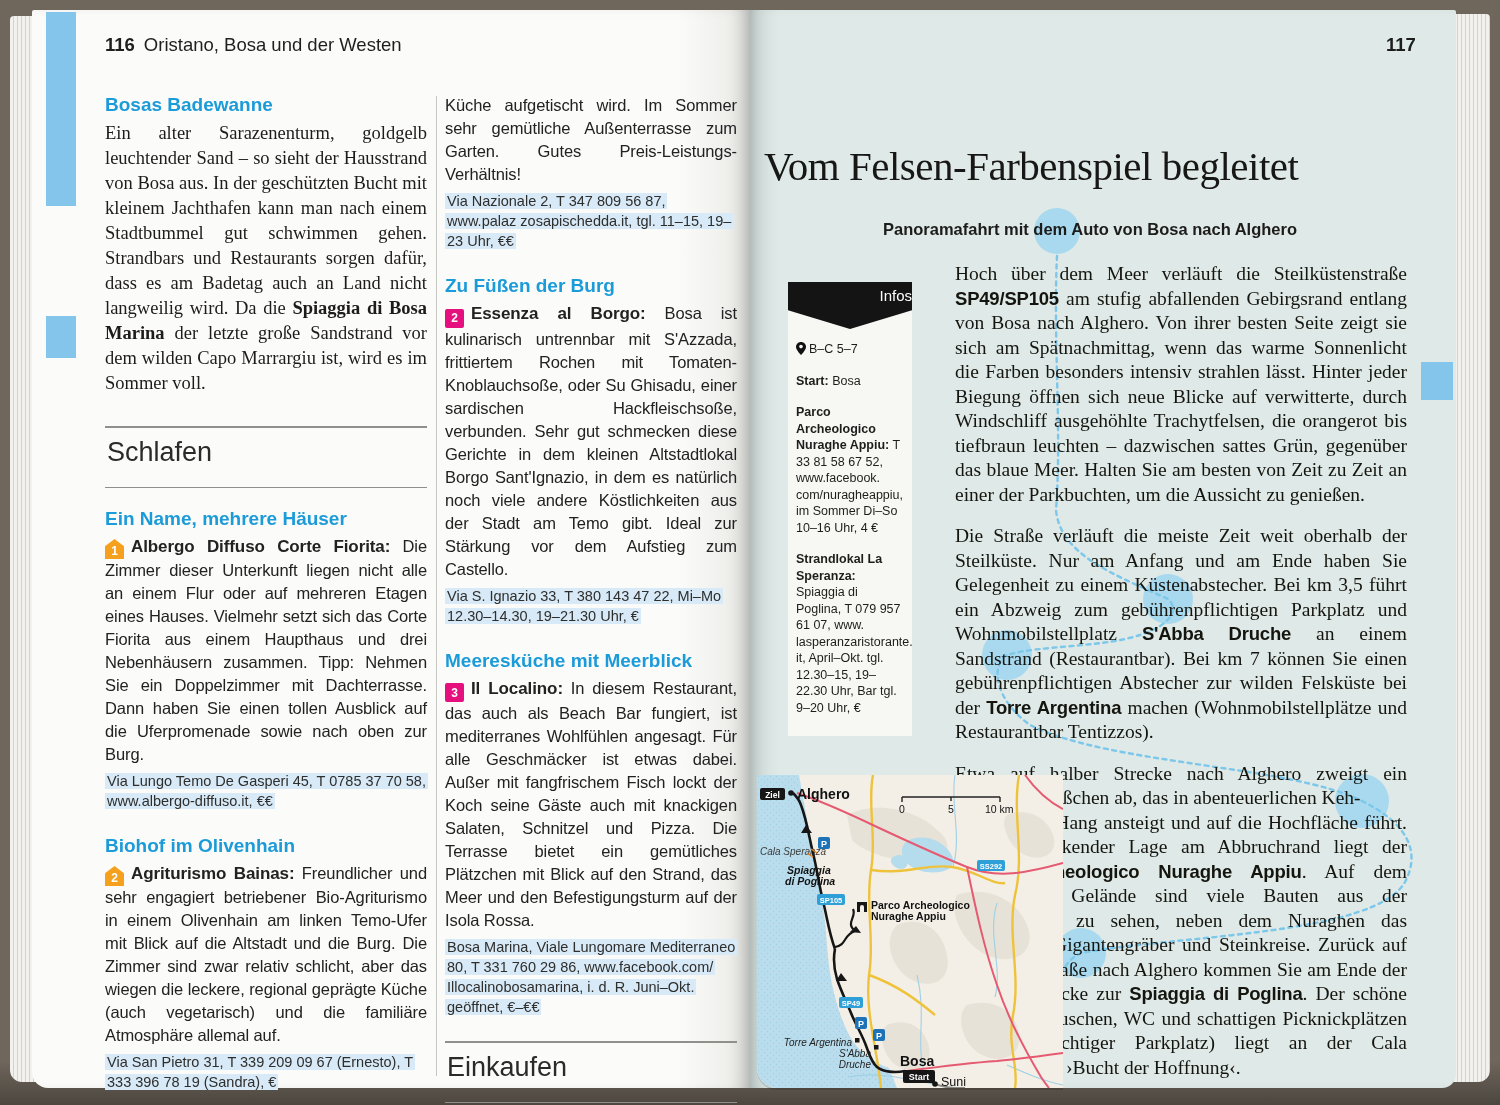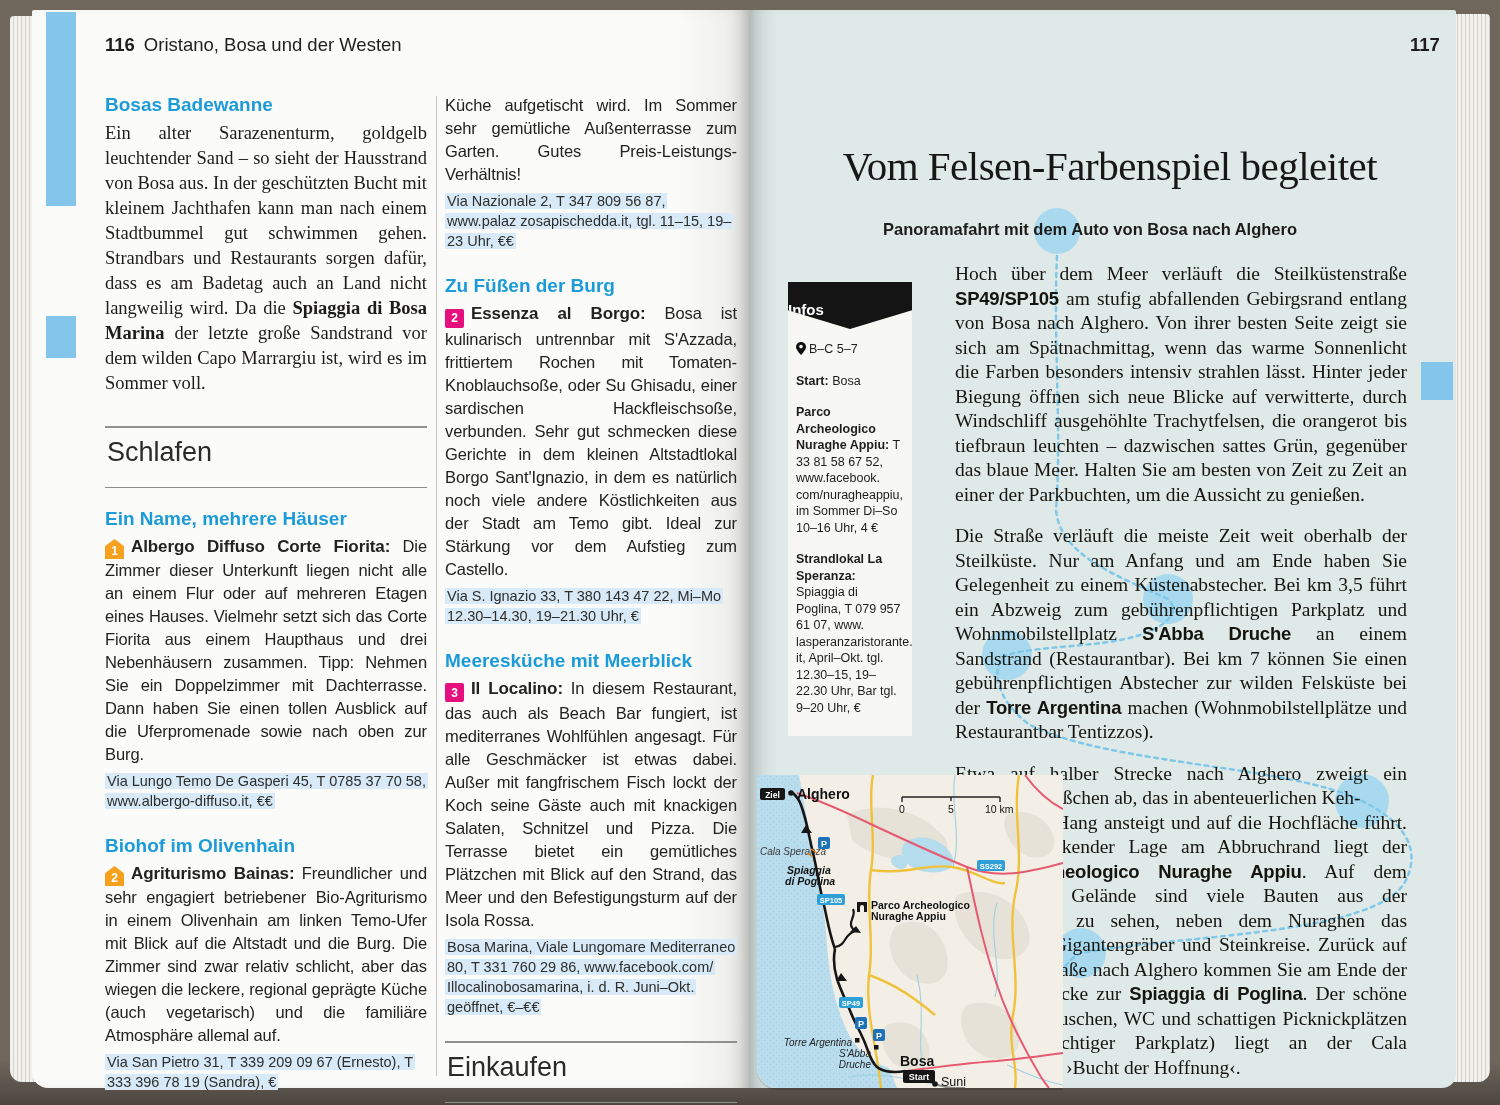--- a/index.html
+++ b/index.html
@@ -29,27 +29,27 @@
   .entry-name{font-weight:700;font-size:17px;}
   .addr-wrap{margin:1px 0 24px;}
   .addr{display:inline;background:#d8eaf7;font-size:14.5px;line-height:20px;color:#2e2e2c;box-decoration-break:clone;-webkit-box-decoration-break:clone;padding:0 2px;}
   .badge{display:inline-flex;align-items:center;justify-content:center;width:19px;height:19px;color:#fff;font-weight:700;font-size:12px;margin-right:7px;vertical-align:-3px;line-height:1;}
   .badge-house{background:#f6a11d;height:20px;clip-path:polygon(50% 0,100% 36%,100% 100%,0 100%,0 36%);padding-top:4px;box-sizing:border-box;}
   .badge-sq{background:#e60f7e;border-radius:2px;}
   .seg-b{font-weight:700;}
   .seg-sans{font-family:"Liberation Sans",sans-serif;letter-spacing:-0.2px;font-size:18.5px;}
 
   
-  .rp-num{position:absolute;left:660px;top:24px;font-weight:700;font-size:18.5px;color:#1d1d1b;}
+  .rp-num{position:absolute;left:636px;top:24px;font-weight:700;font-size:18.5px;color:#1d1d1b;}
   .kicker{position:absolute;left:20px;top:84px;width:640px;text-align:center;font-family:"Liberation Serif",serif;font-weight:700;font-size:47px;letter-spacing:3px;color:#2d93d2;z-index:2;}
-  .rp-title{position:absolute;left:20px;top:132px;width:680px;text-align:center;font-family:"Liberation Serif",serif;font-size:41px;color:#17171  5;letter-spacing:-0.5px;color:#171715;z-index:2;}
+  .rp-title{position:absolute;left:14px;top:132px;width:680px;font-family:"Liberation Serif",serif;font-size:41px;color:#17171  5;letter-spacing:-0.5px;color:#171715;z-index:2;}
   .rp-sub{position:absolute;left:20px;top:210px;width:640px;text-align:center;font-weight:700;font-size:16.5px;color:#1c1c1a;z-index:2;}
   .overlay{position:absolute;left:0;top:0;z-index:1;pointer-events:none;}
   .infos{position:absolute;left:38px;top:272px;width:124px;background:#f7f7f4;z-index:2;}
-  .infos-head{background:#141414;color:#fff;text-align:left;font-weight:700;font-size:15px;padding-top:19px;height:47px;box-sizing:border-box;clip-path:polygon(0 0,100% 0,100% 60%,50% 100%,0 60%);}
+  .infos-head{background:#141414;color:#fff;text-align:right;font-weight:400;font-size:15px;padding-top:5px;height:47px;box-sizing:border-box;clip-path:polygon(0 0,100% 0,100% 60%,50% 100%,0 60%);}
   .infos-body{padding:12px 8px 14px;text-align:left;font-size:12.5px;line-height:16.5px;color:#1d1d1b;}
   .infos-body p{margin:0 0 15px;}
   .infos-body p:last-child{margin-bottom:6px;}
   .tour-text{position:absolute;left:205px;top:252px;width:452px;font-family:"Liberation Serif",serif;font-size:19.5px;line-height:24.5px;text-align:justify;color:#15150f;z-index:2;}
   .tour-text p{margin:0 0 17px;}
   .p3a{margin-bottom:0 !important;}
   .p3b{margin-left:118px;margin-top:0 !important;}
   .map{position:absolute;left:7px;top:765px;width:306px;height:313px;border-radius:0 0 0 20px;overflow:hidden;z-index:2;box-shadow:0 2px 0 rgba(0,0,0,.15);}
   svg text{font-family:"Liberation Sans",sans-serif;}
 </style>

